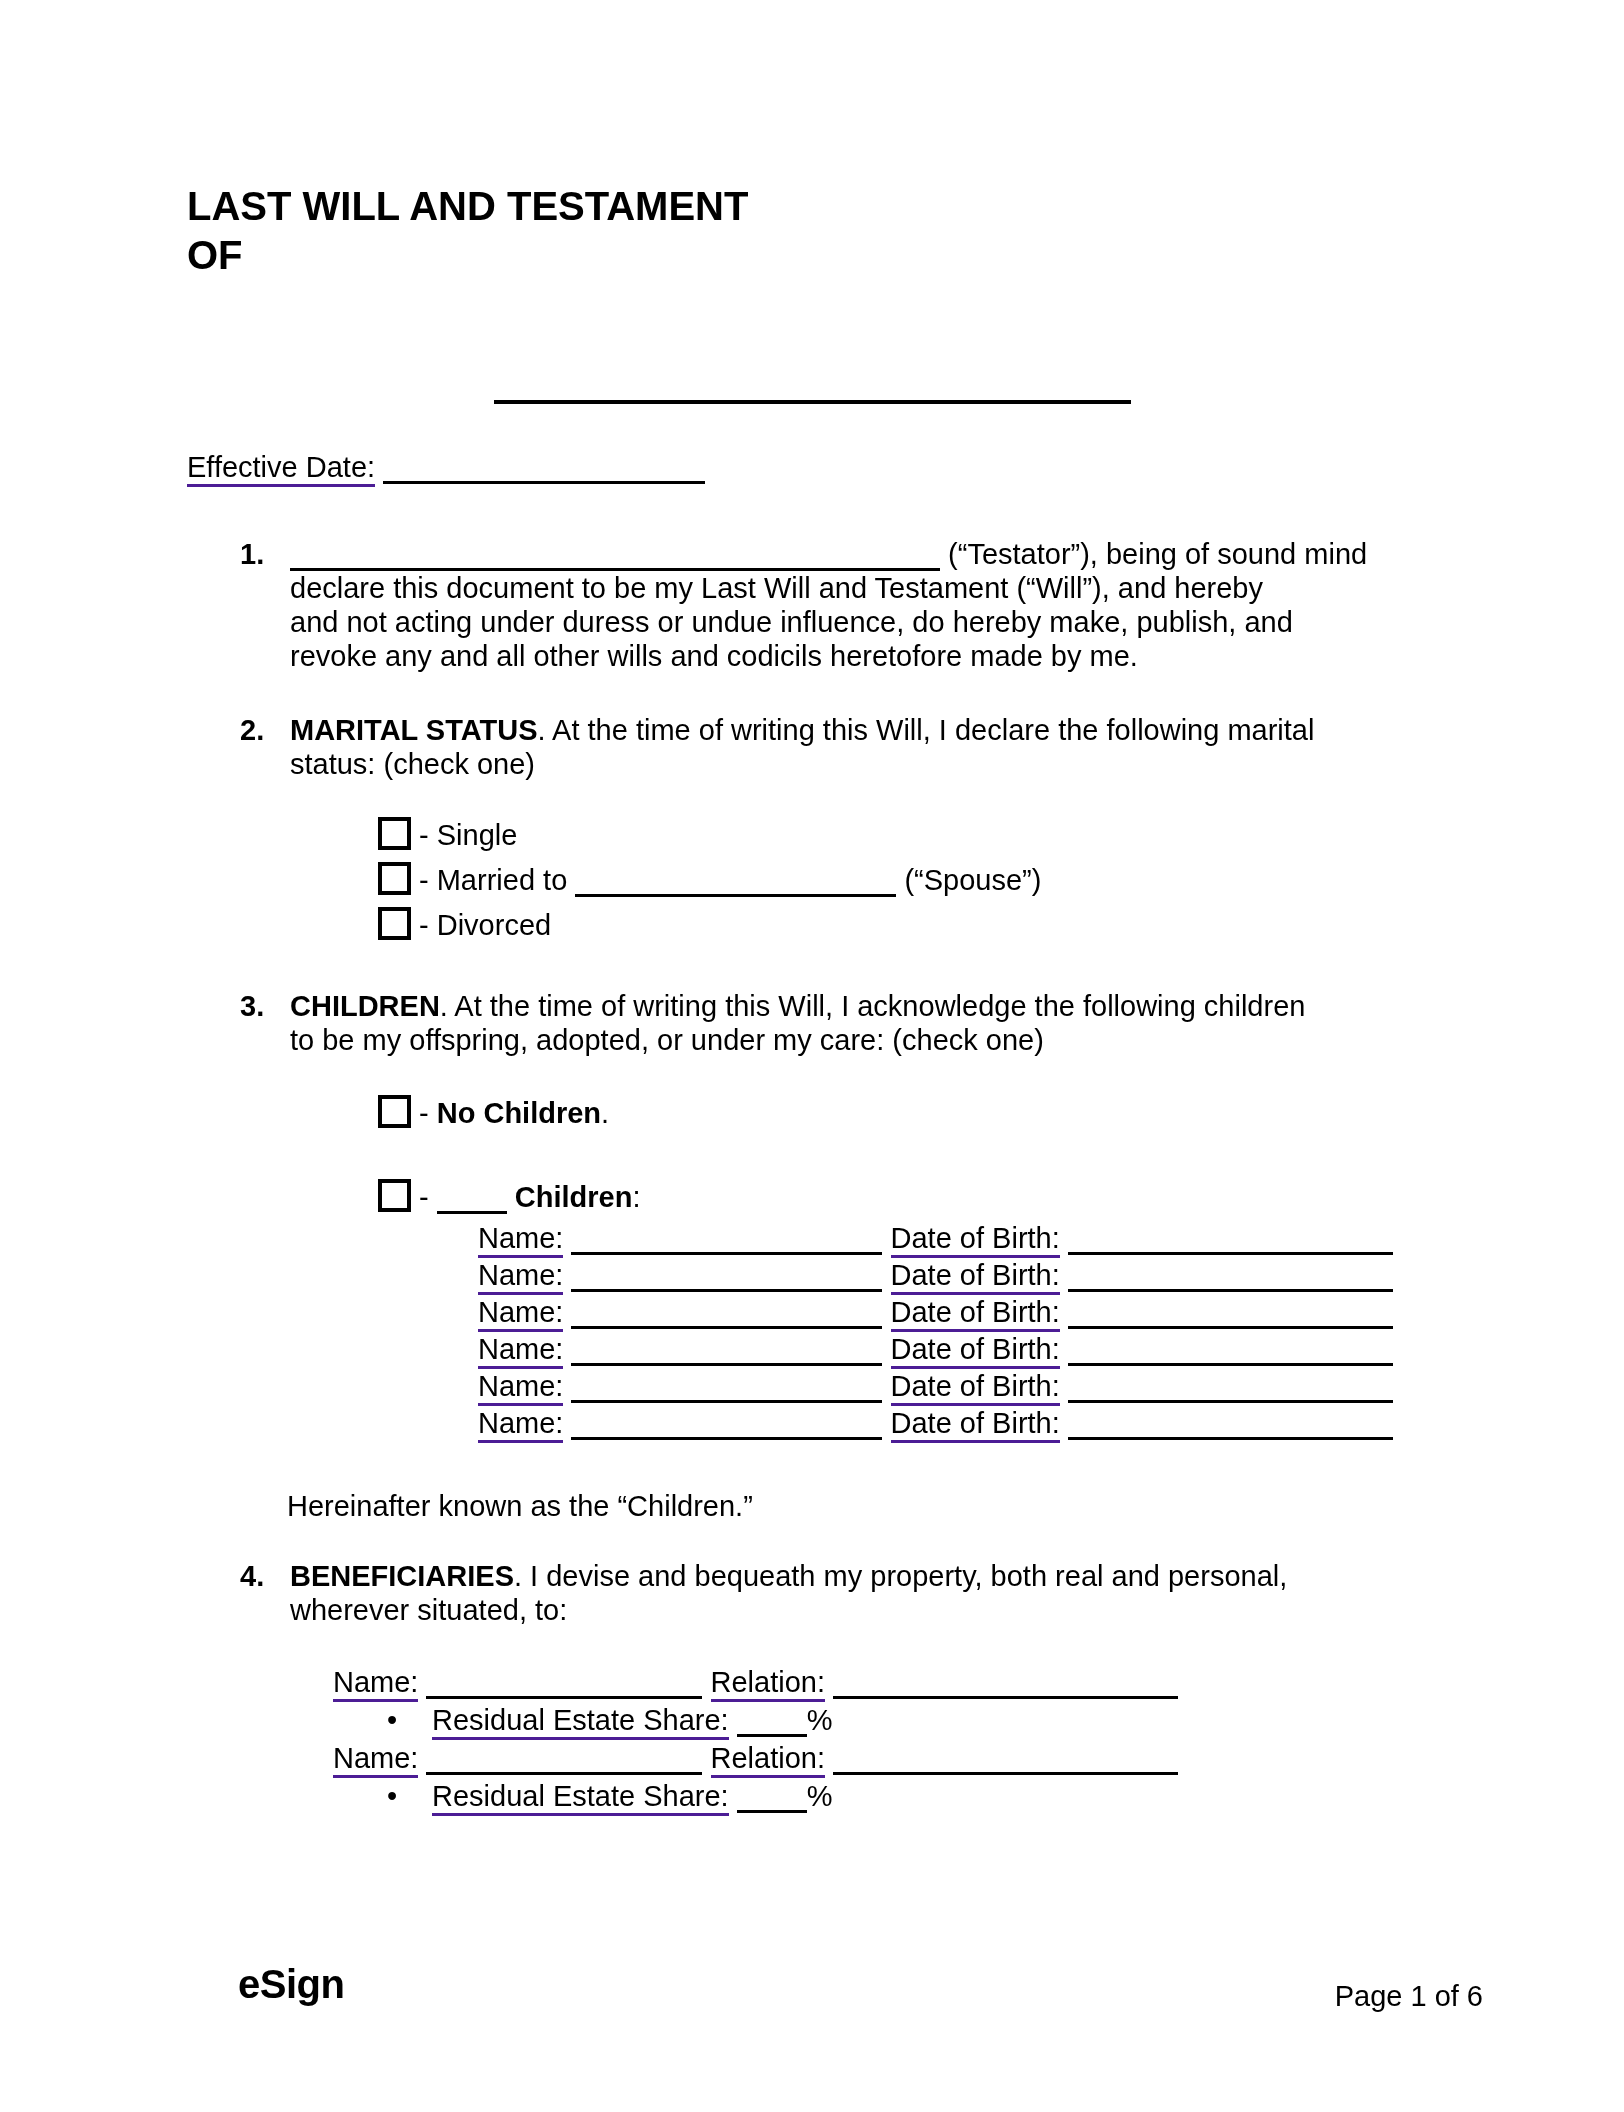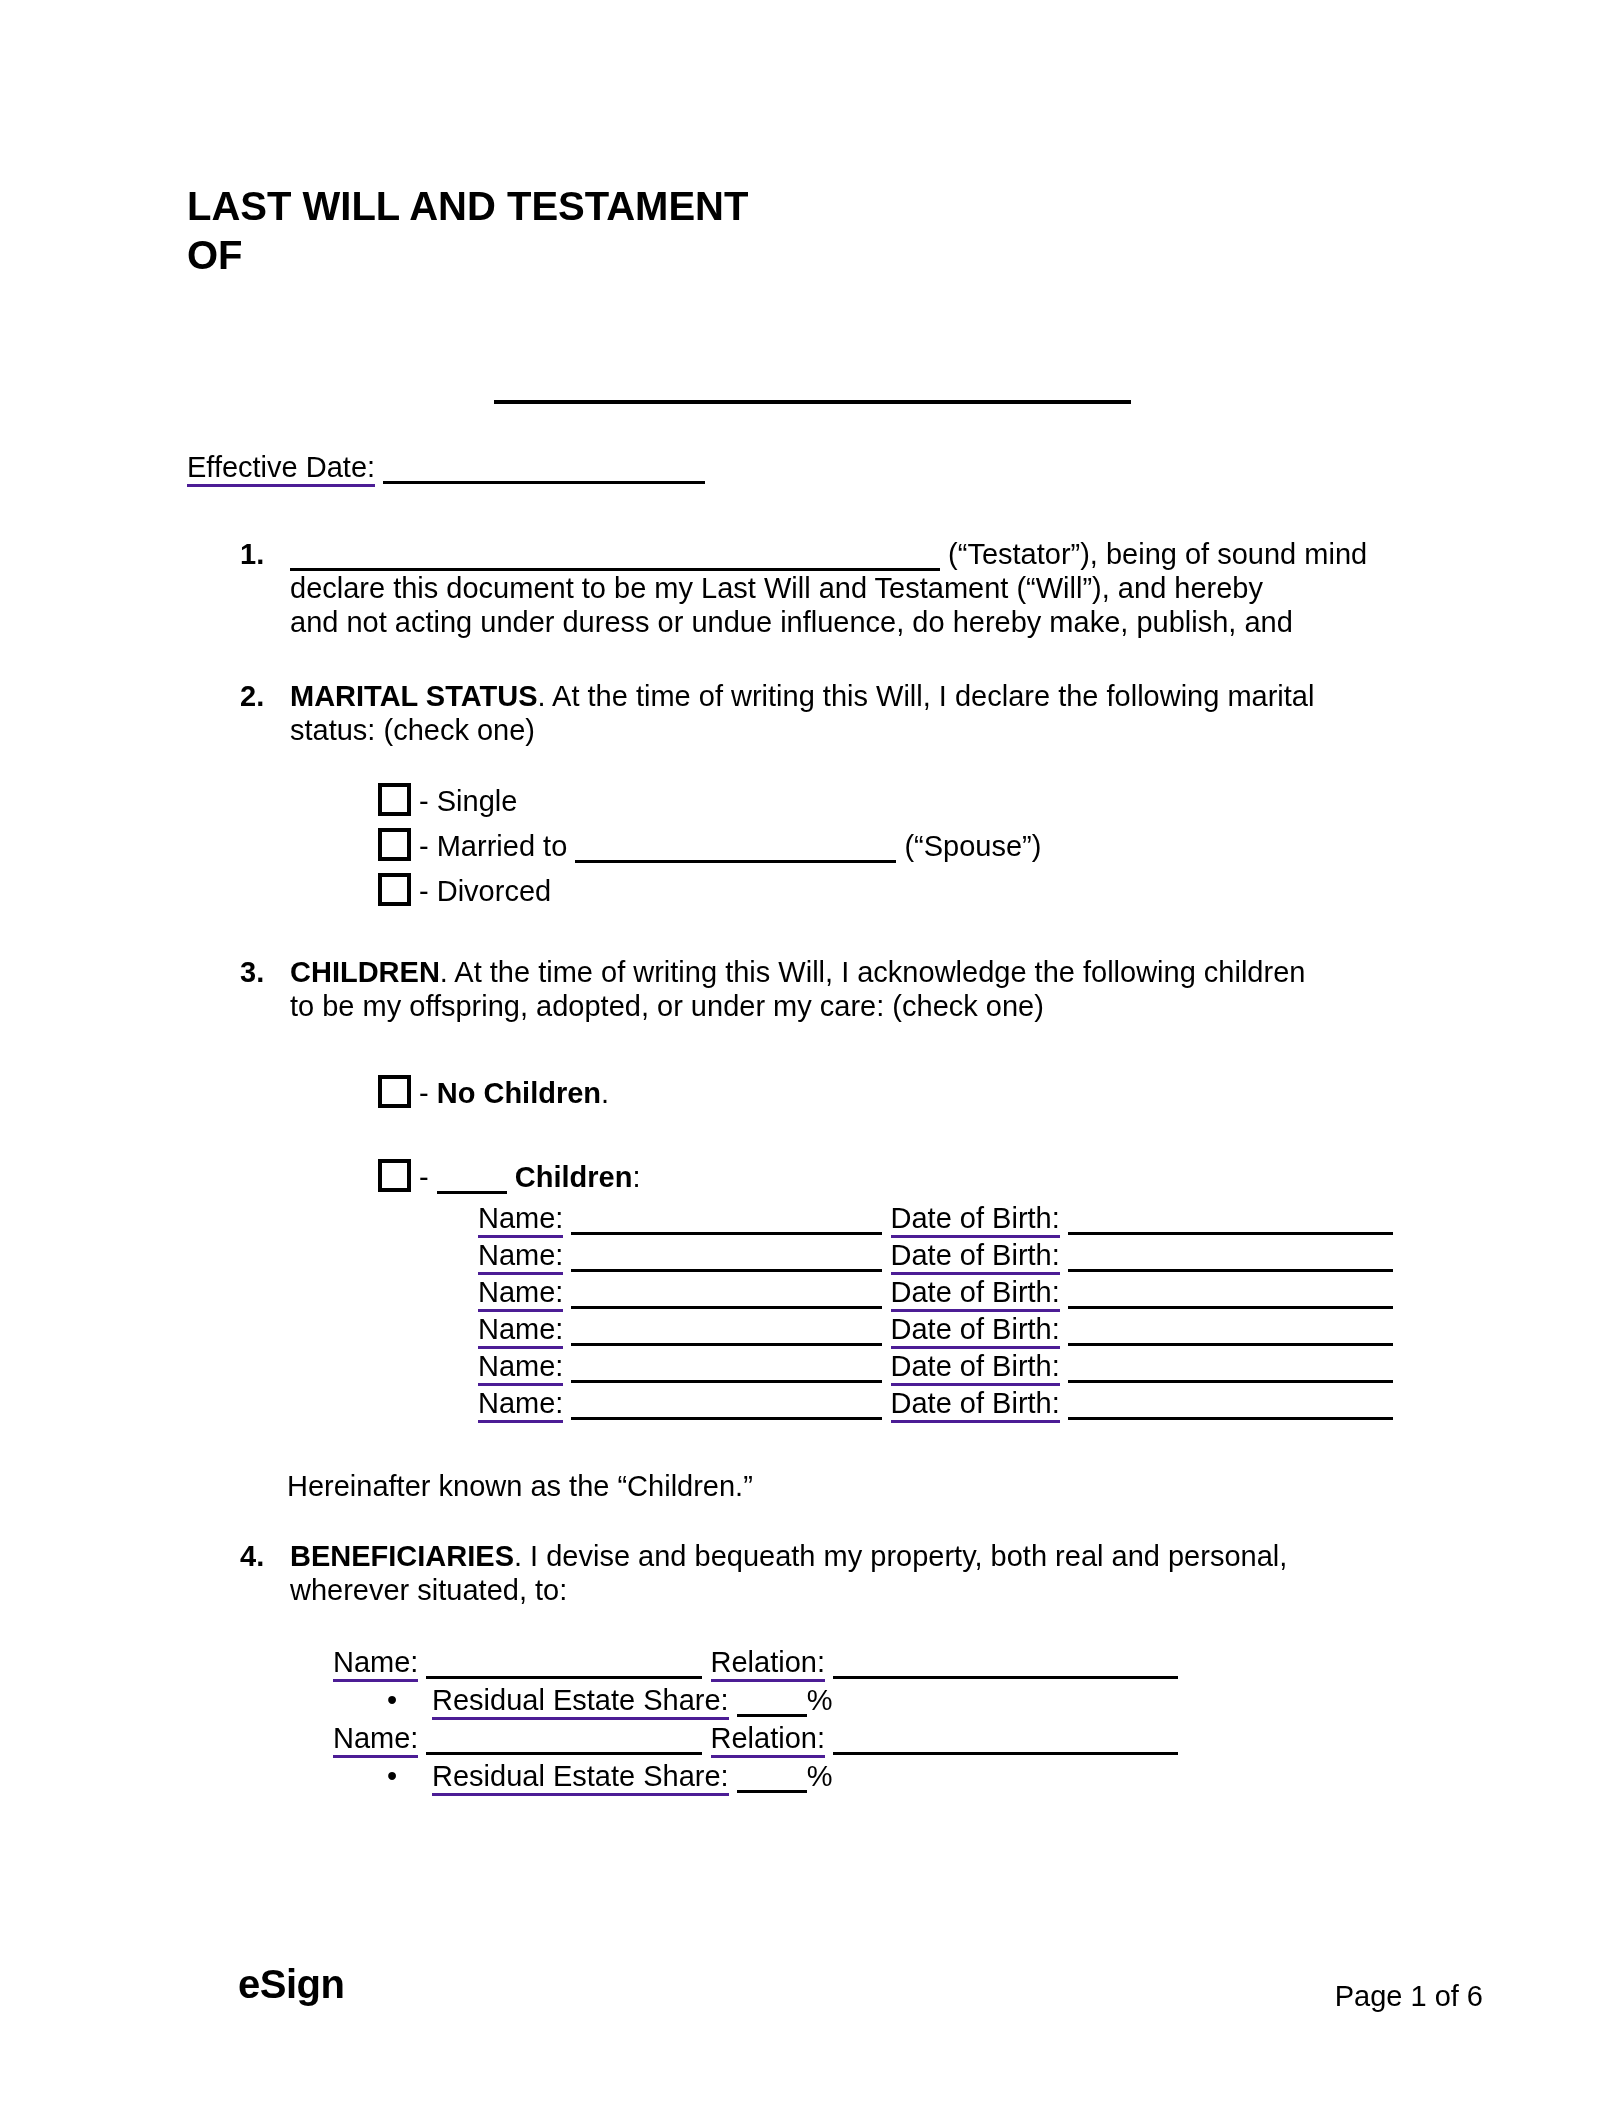--- a/index.html
+++ b/index.html
@@ -22,21 +22,21 @@
   .w70{width:70px;}.w311{width:311px;}.w325{width:325px;}.w276{width:276px;}.w345{width:345px;}
   .sec{position:relative;margin-left:103px;}
   .sec .num{position:absolute;left:-50px;top:0;font-weight:bold;}
   .line{white-space:nowrap;}
   .mt53{margin-top:53px;}.mt40{margin-top:40px;}.mt41{margin-top:41px;}
   .mt36{margin-top:36px;}
   .cbgroup{margin-left:191px;margin-top:32px;line-height:45px;}
   .cbrow{white-space:nowrap;}
   .cb{display:inline-block;width:25px;height:25px;border:4px solid #000;background:#fff;
       vertical-align:-5px;margin-right:8px;}
-  .row-nochildren{margin-left:191px;margin-top:48px;line-height:45px;white-space:nowrap;}
+  .row-nochildren{margin-left:191px;margin-top:34px;line-height:45px;white-space:nowrap;}
   .row-childcount{margin-left:191px;margin-top:39px;line-height:45px;white-space:nowrap;}
   .childrows{margin-left:291px;line-height:37px;}
   .crow{white-space:nowrap;}
   .hereinafter{margin-left:100px;margin-top:47px;}
   .benef{margin-left:146px;margin-top:36px;line-height:38px;}
   .brow{white-space:nowrap;}
   .bullet-row{padding-left:54px;}
   .bullet{display:inline-block;width:45px;}
   .brand{position:absolute;left:238px;top:1962px;font-weight:bold;font-size:40px;
          letter-spacing:-0.5px;line-height:44px;}
@@ -55,20 +55,21 @@
 
     <div class="title-blank"></div>
 
     <div class="ed-row"><span class="ul">Effective Date:</span> <span class="blank w322"></span></div>
 
     <div class="sec mt53">
       <span class="num">1.</span>
       <div class="line"><span class="blank w650"></span> <span>(“Testator”), being of sound mind</span></div>
       <div class="line">declare this document to be my Last Will and Testament (“Will”), and hereby</div>
       <div class="line">and not acting under duress or undue influence, do hereby make, publish, and</div>
+      <div class="line">revoke any and all other wills and codicils heretofore made by me.</div>
     </div>
 
     <div class="sec mt40">
       <span class="num">2.</span>
       <div class="line"><b>MARITAL STATUS</b><span>. At the time of writing this Will, I declare the following marital</span></div>
       <div class="line">status: (check one)</div>
     </div>
 
     <div class="cbgroup">
       <div class="cbrow"><span class="cb"></span><span>- Single</span></div>

